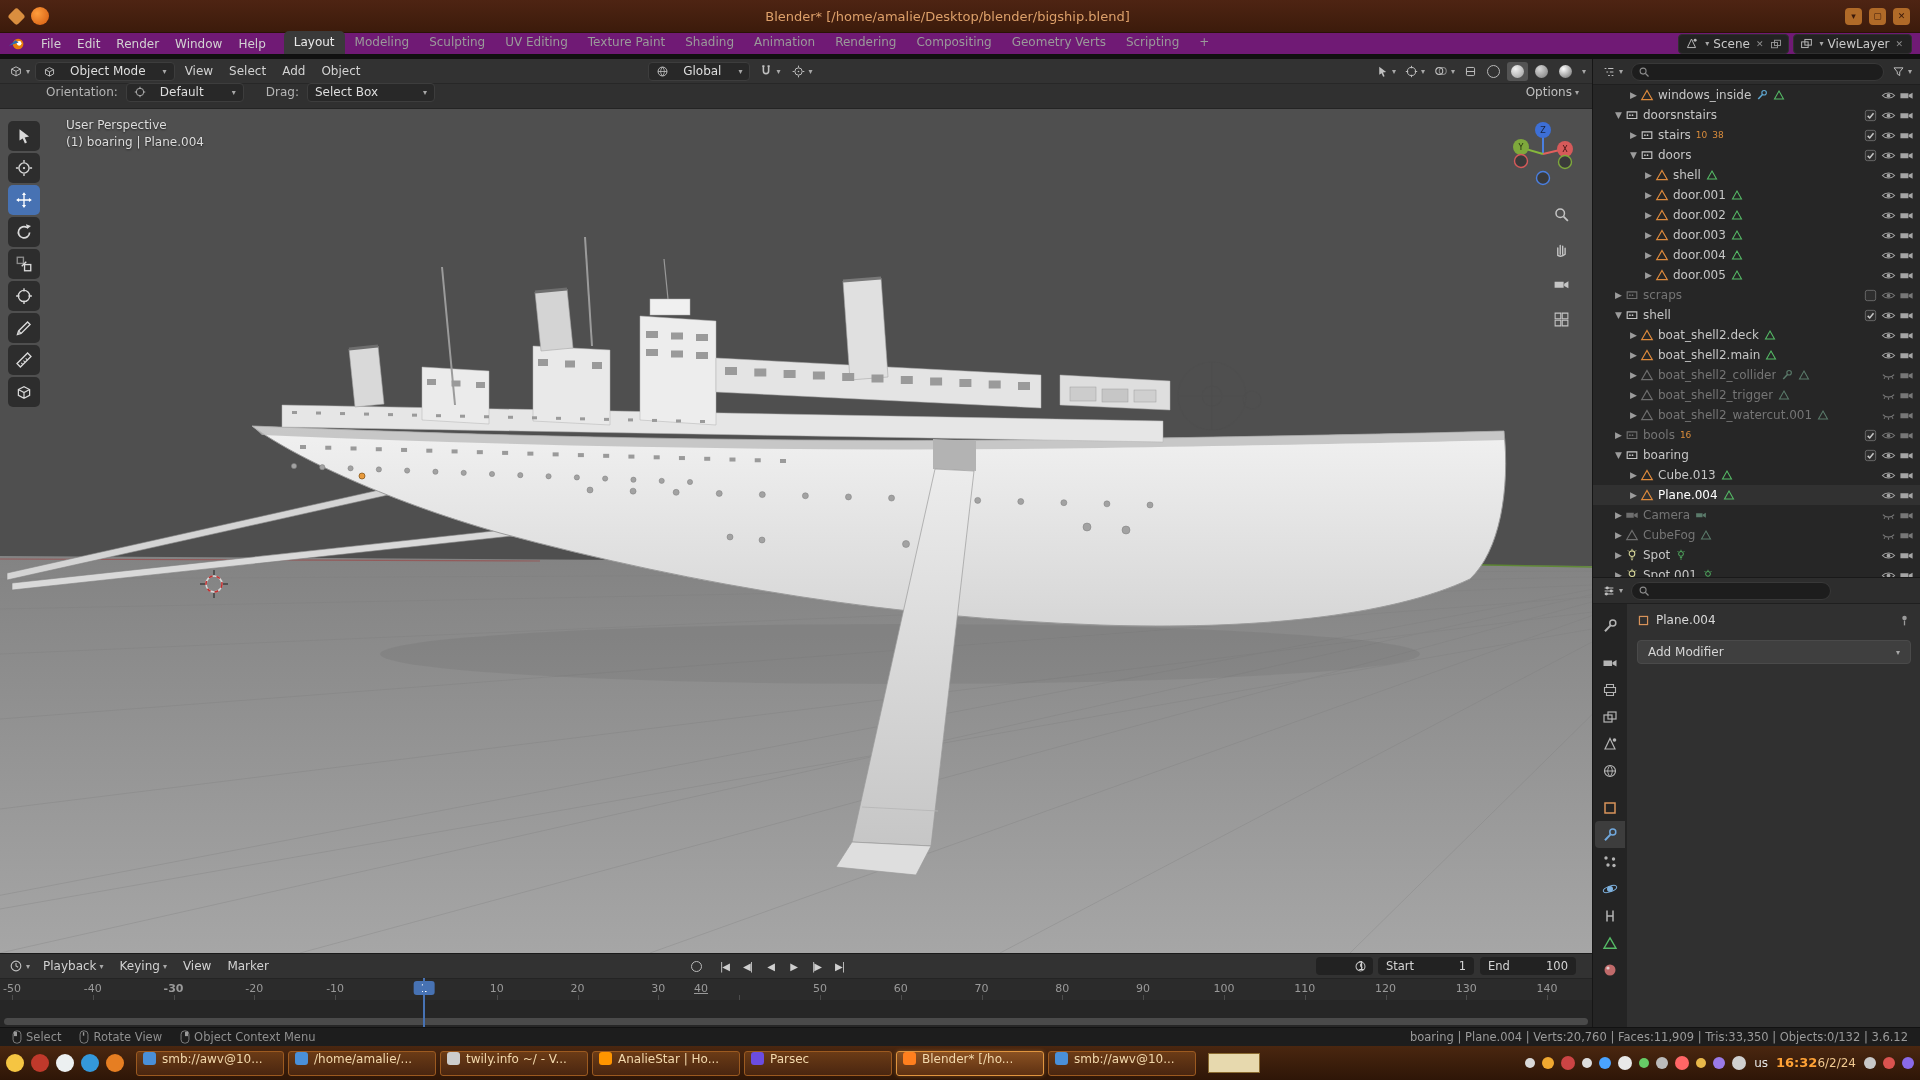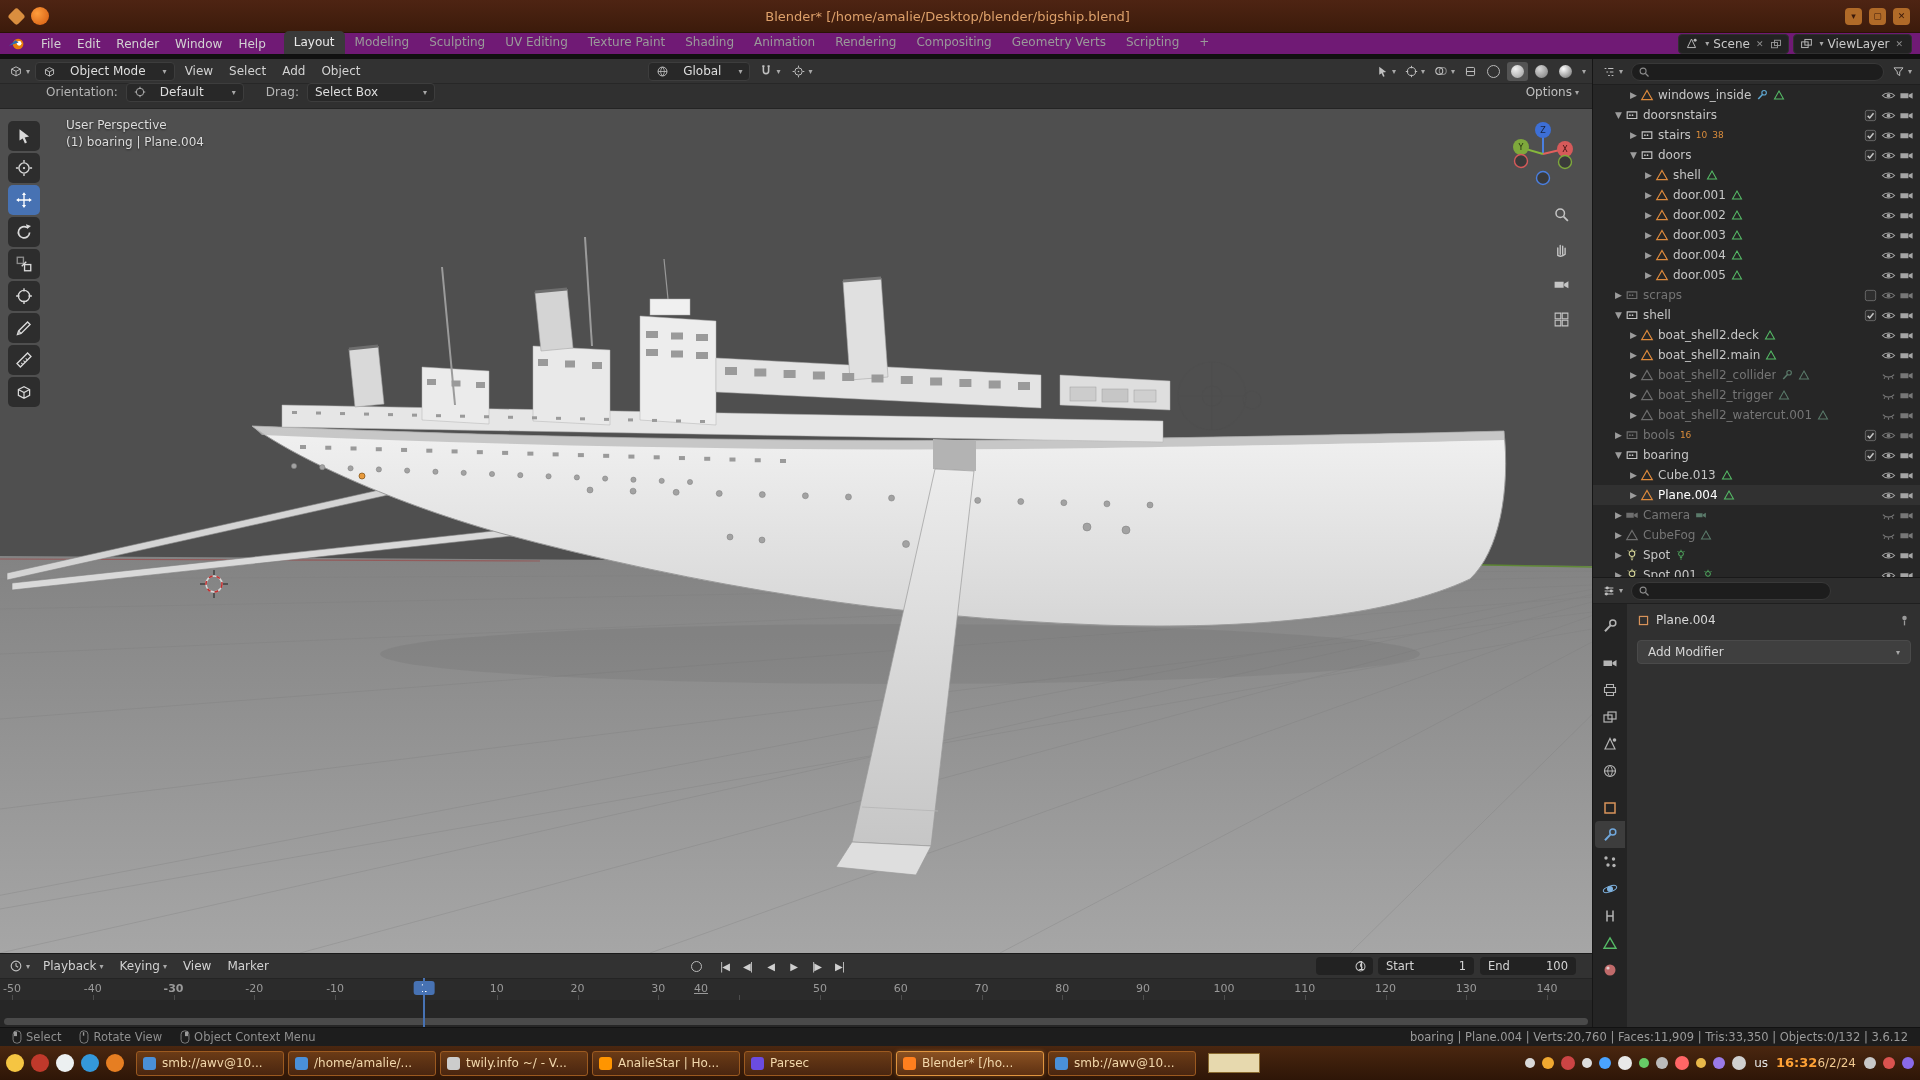--- a/index.html
+++ b/index.html
@@ -76,21 +76,21 @@
 #prop-content{position:absolute;left:34px;top:26px;right:0;bottom:0;background:#303030}
 #breadcrumb{display:flex;align-items:center;gap:6px;padding:9px 10px 7px;color:#d8d8d8}
 #add-modifier{margin:6px 10px;height:24px;background:#3f3f3f;border:1px solid #4a4a4a;border-radius:4px;display:flex;align-items:center;padding:0 10px;color:#d5d5d5}
 
 #statusbar{position:absolute;left:0;top:1027px;width:1920px;height:19px;background:#1d1d1d;border-top:1px solid #121212;display:flex;align-items:center;padding:0 12px;color:#8f8f8f;font-size:11.5px}
 .hint{display:flex;align-items:center;gap:4px;margin-right:18px}
 #status-stats{margin-left:auto;color:#9a9a9a}
 
 #taskbar{position:absolute;left:0;top:1046px;width:1920px;height:34px;background:linear-gradient(#4a2710,#2e1607);display:flex;align-items:center;padding:0 6px;gap:4px}
 .launcher{width:18px;height:18px;border-radius:50%;flex:none}
-.task-btn{width:148px;height:25px;border:1px solid #9c5a20;border-radius:3px;background:linear-gradient(#6b3b16,#4a2610);display:flex;align-items:center;gap:6px;padding:0 6px;color:#f2d8ac;flex:none}
+.task-btn{width:148px;height:25px;border:1px solid #9c5a20;border-radius:3px;background:linear-gradient(#6b3b16,#4a2610);display:flex;gap:6px;padding:0 6px;color:#f2d8ac;flex:none}
 .task-btn.active{background:linear-gradient(#8a5122,#5e3112);border-color:#e0953f;box-shadow:0 0 4px #e0953f55}
 .task-btn .lbl{white-space:nowrap;overflow:hidden;text-overflow:ellipsis;font-size:12px}
 .task-ico{width:13px;height:13px;border-radius:3px;flex:none}
 #tb-field{width:52px;height:20px;background:#e7d9ae;border:1px solid #8a6a30;margin-left:8px;flex:none}
 #tray{margin-left:auto;display:flex;align-items:center;gap:8px}
 .tray-ico{border-radius:50%;flex:none}
 #kb-layout{color:#e8e8e8;font-size:12px}
 #clock{display:flex;align-items:flex-end;line-height:1.15;margin:0 0}
 #clock .t{color:#ffa236;font-size:13px;font-weight:bold}
 #clock .d{color:#f0c890;font-size:12px}

